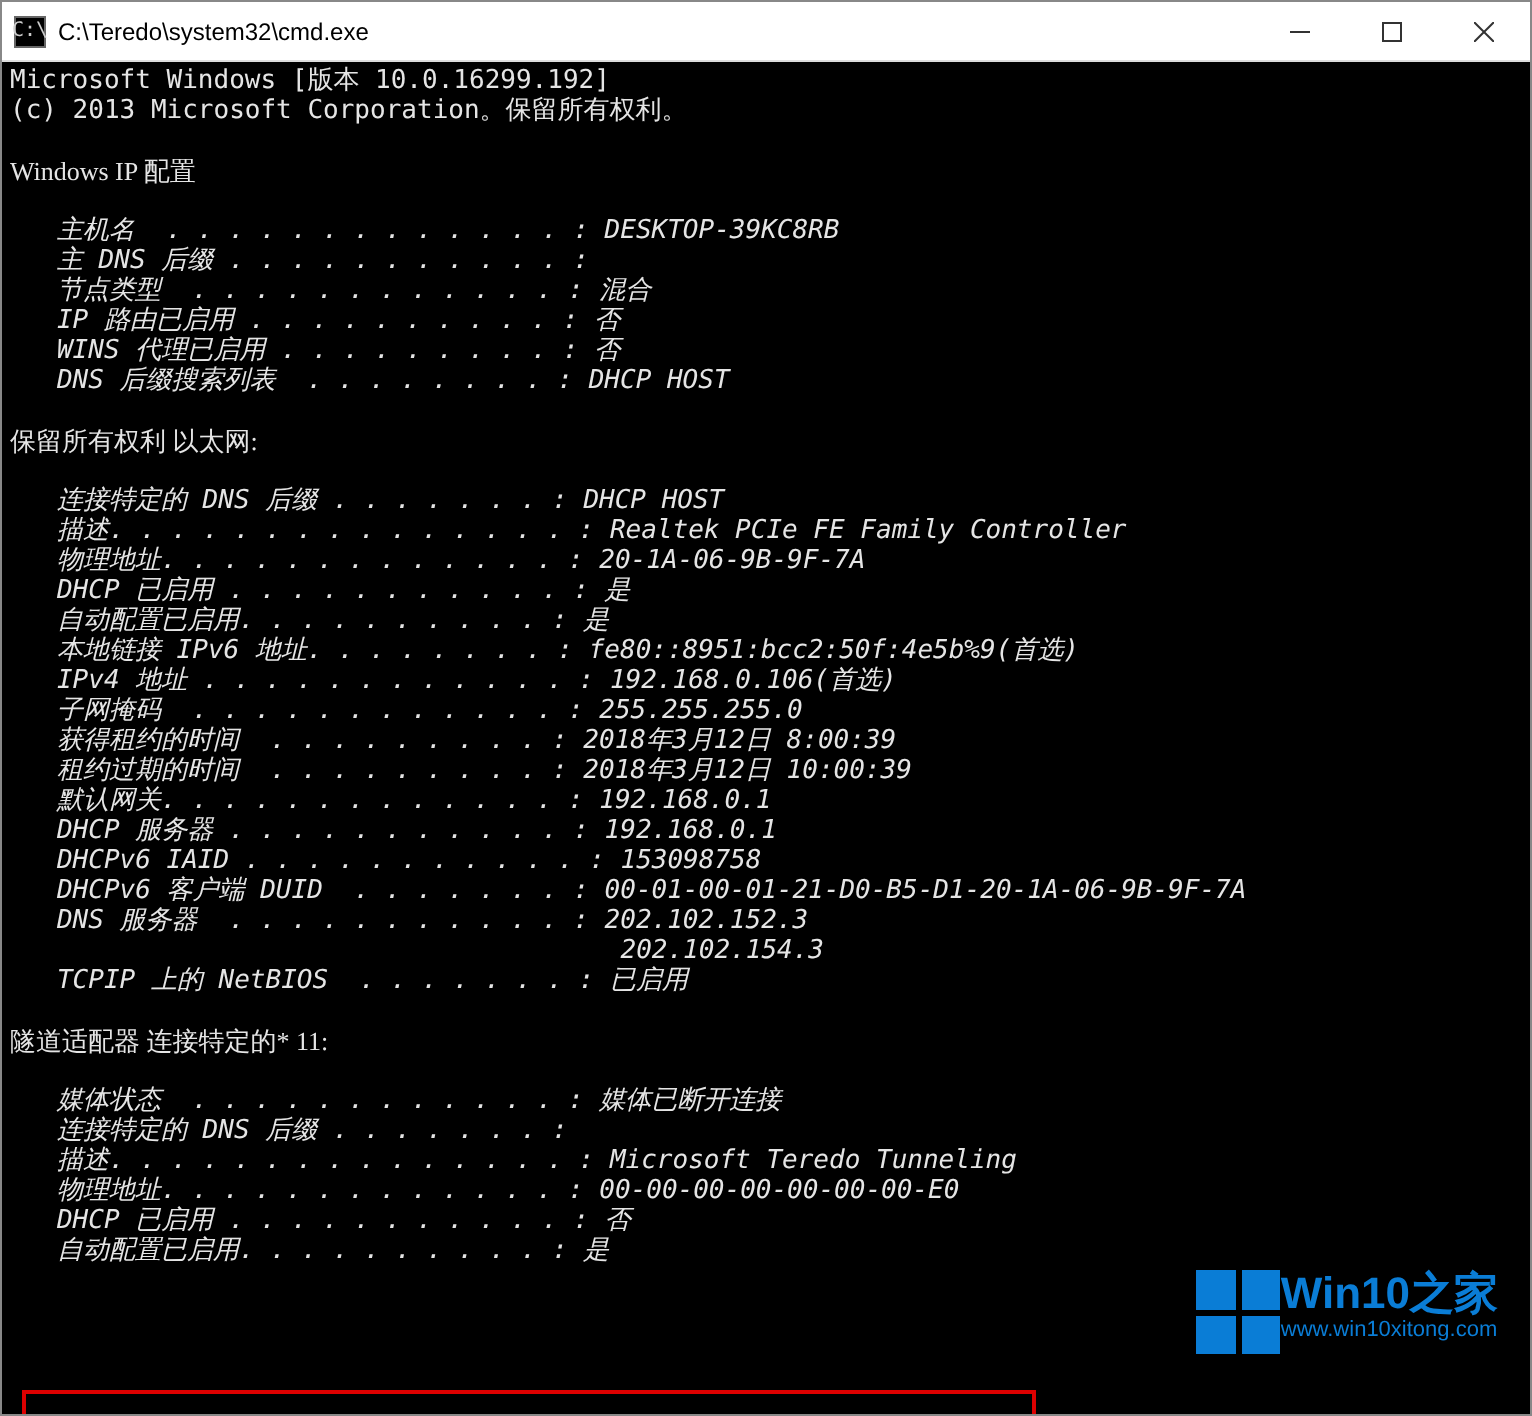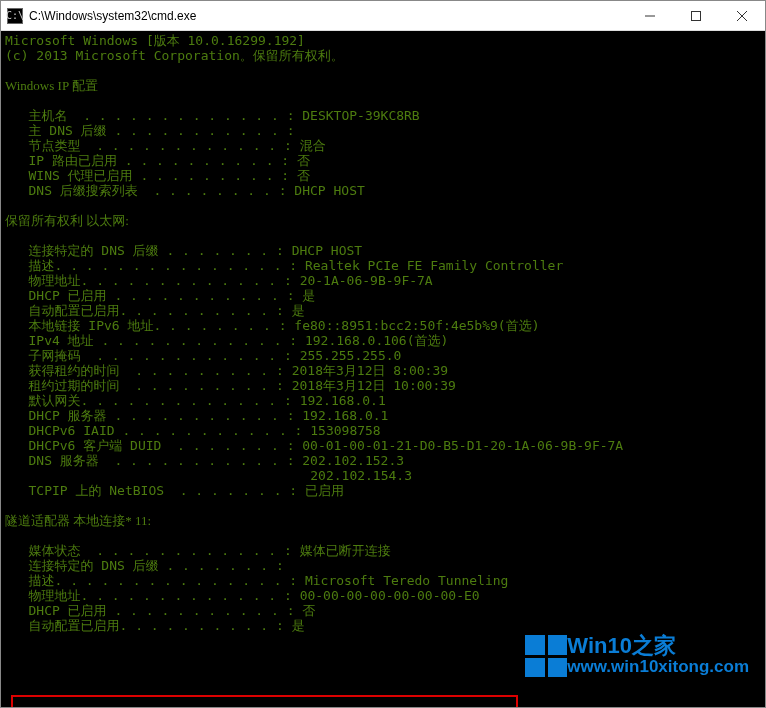--- a/index.html
+++ b/index.html
@@ -43,74 +43,74 @@
   }
   .titlebar-btn {
     width: 46px; height: 30px;
     display: flex; align-items: center; justify-content: center;
     font-size: 12px;
     color: #333;
   }
   .titlebar-btn svg { width: 10px; height: 10px; }
   .terminal {
     background: #000;
-    color: #4d7c0f;
+    color: #e5e5e5;
     font-family: "NSimSun", "SimSun", "Consolas", monospace;
     font-size: 13px;
     line-height: 15px;
     padding: 2px 4px;
     height: calc(100% - 30px);
     overflow: hidden;
     white-space: pre;
     position: relative;
   }
   .prompt-line { display: block; }
   .underline-red {
     text-decoration: underline;
     text-decoration-color: #d00;
     text-decoration-thickness: 1px;
   }
   .section-title { display: block; font-family: Liberation Serif, serif; }
-  .kv-line { display: block; }
+  .kv-line { display: block; font-style: italic; }
   .kv-label {}
   .kv-dots {}
   .kv-val {}
   .red-box {
     position: absolute;
     border: 2px solid #d00;
     pointer-events: none;
   }
   .watermark {
     position: absolute;
     right: 16px;
     bottom: 30px;
     display: flex;
-    align-items: flex-end;
+    align-items: flex-start;
     pointer-events: none;
   }
   .wm-logo {
     width: 42px; height: 42px;
     display: grid;
     grid-template-columns: 1fr 1fr;
     grid-template-rows: 1fr 1fr;
     gap: 3px;
   }
   .wm-logo div { background: #0a7dd6; }
   .wm-text { color: #0a7dd6; line-height: 1.1; }
   .wm-text .big { font-size: 22px; font-weight: bold; }
-  .wm-text .small { font-size: 17px; color: #0a7dd6; font-weight: bold; }
+  .wm-text .small { font-size: 11px; color: #0a7dd6; }
 </style>
 </head>
 <body>
 
 <div class="window">
 
   <div class="titlebar">
     <div class="titlebar-icon">C:\</div>
-    <div class="titlebar-title">C:\Windows\system32\cmd.exe</div>
+    <div class="titlebar-title">C:\Teredo\system32\cmd.exe</div>
     <div class="titlebar-btn">
       <svg viewBox="0 0 10 10">
           <line x1="0" y1="5" x2="10" y2="5" stroke="#333" stroke-width="1"></line>
         </svg>
     </div>
     <div class="titlebar-btn">
       <svg viewBox="0 0 10 10">
           <rect x="0.5" y="0.5" width="9" height="9" fill="none" stroke="#333" stroke-width="1"></rect>
         </svg>
     </div>
@@ -120,21 +120,21 @@
           <line x1="10" y1="0" x2="0" y2="10" stroke="#333" stroke-width="1"></line>
         </svg>
     </div>
   </div>
 
   <div class="terminal"><span class="prompt-line">Microsoft Windows [版本 10.0.16299.192]</span><span class="prompt-line">(c) 2013 Microsoft Corporation。保留所有权利。</span>
 <span class="section-title">Windows IP 配置</span>
 <span class="kv-line"><span class="kv-label">   主机名</span><span class="kv-dots">  . . . . . . . . . . . . . : </span><span class="kv-val">DESKTOP-39KC8RB</span></span><span class="kv-line"><span class="kv-label">   主 DNS 后缀</span><span class="kv-dots"> . . . . . . . . . . . : </span><span class="kv-val"></span></span><span class="kv-line"><span class="kv-label">   节点类型</span><span class="kv-dots">  . . . . . . . . . . . . : </span><span class="kv-val">混合</span></span><span class="kv-line"><span class="kv-label">   IP 路由已启用</span><span class="kv-dots"> . . . . . . . . . . : </span><span class="kv-val">否</span></span><span class="kv-line"><span class="kv-label">   WINS 代理已启用</span><span class="kv-dots"> . . . . . . . . . : </span><span class="kv-val">否</span></span><span class="kv-line"><span class="kv-label">   DNS 后缀搜索列表</span><span class="kv-dots">  . . . . . . . . : </span><span class="kv-val">DHCP HOST</span></span>
 <span class="section-title">保留所有权利 以太网:</span>
 <span class="kv-line"><span class="kv-label">   连接特定的 DNS 后缀</span><span class="kv-dots"> . . . . . . . : </span><span class="kv-val">DHCP HOST</span></span><span class="kv-line"><span class="kv-label">   描述</span><span class="kv-dots">. . . . . . . . . . . . . . . : </span><span class="kv-val">Realtek PCIe FE Family Controller</span></span><span class="kv-line"><span class="kv-label">   物理地址</span><span class="kv-dots">. . . . . . . . . . . . . : </span><span class="kv-val">20-1A-06-9B-9F-7A</span></span><span class="kv-line"><span class="kv-label">   DHCP 已启用</span><span class="kv-dots"> . . . . . . . . . . . : </span><span class="kv-val">是</span></span><span class="kv-line"><span class="kv-label">   自动配置已启用</span><span class="kv-dots">. . . . . . . . . . : </span><span class="kv-val">是</span></span><span class="kv-line"><span class="kv-label">   本地链接 IPv6 地址</span><span class="kv-dots">. . . . . . . . : </span><span class="kv-val">fe80::8951:bcc2:50f:4e5b%9(首选)</span></span><span class="kv-line"><span class="kv-label">   IPv4 地址</span><span class="kv-dots"> . . . . . . . . . . . . : </span><span class="kv-val">192.168.0.106(首选)</span></span><span class="kv-line"><span class="kv-label">   子网掩码</span><span class="kv-dots">  . . . . . . . . . . . . : </span><span class="kv-val">255.255.255.0</span></span><span class="kv-line"><span class="kv-label">   获得租约的时间</span><span class="kv-dots">  . . . . . . . . . : </span><span class="kv-val">2018年3月12日 8:00:39</span></span><span class="kv-line"><span class="kv-label">   租约过期的时间</span><span class="kv-dots">  . . . . . . . . . : </span><span class="kv-val">2018年3月12日 10:00:39</span></span><span class="kv-line"><span class="kv-label">   默认网关</span><span class="kv-dots">. . . . . . . . . . . . . : </span><span class="kv-val">192.168.0.1</span></span><span class="kv-line"><span class="kv-label">   DHCP 服务器</span><span class="kv-dots"> . . . . . . . . . . . : </span><span class="kv-val">192.168.0.1</span></span><span class="kv-line"><span class="kv-label">   DHCPv6 IAID</span><span class="kv-dots"> . . . . . . . . . . . : </span><span class="kv-val">153098758</span></span><span class="kv-line"><span class="kv-label">   DHCPv6 客户端 DUID</span><span class="kv-dots">  . . . . . . . : </span><span class="kv-val">00-01-00-01-21-D0-B5-D1-20-1A-06-9B-9F-7A</span></span><span class="kv-line"><span class="kv-label">   DNS 服务器</span><span class="kv-dots">  . . . . . . . . . . . : </span><span class="kv-val">202.102.152.3</span></span><span class="kv-line"><span class="kv-label"></span><span class="kv-dots">                                       </span><span class="kv-val">202.102.154.3</span></span><span class="kv-line"><span class="kv-label">   TCPIP 上的 NetBIOS</span><span class="kv-dots">  . . . . . . . : </span><span class="kv-val">已启用</span></span>
-<span class="section-title">隧道适配器 本地连接* 11:</span>
+<span class="section-title">隧道适配器 连接特定的* 11:</span>
 <span class="kv-line"><span class="kv-label">   媒体状态</span><span class="kv-dots">  . . . . . . . . . . . . : </span><span class="kv-val">媒体已断开连接</span></span><span class="kv-line"><span class="kv-label">   连接特定的 DNS 后缀</span><span class="kv-dots"> . . . . . . . : </span><span class="kv-val"></span></span><span class="kv-line"><span class="kv-label">   描述</span><span class="kv-dots">. . . . . . . . . . . . . . . : </span><span class="kv-val">Microsoft Teredo Tunneling</span></span><span class="kv-line"><span class="kv-label">   物理地址</span><span class="kv-dots">. . . . . . . . . . . . . : </span><span class="kv-val">00-00-00-00-00-00-00-E0</span></span><span class="kv-line"><span class="kv-label">   DHCP 已启用</span><span class="kv-dots"> . . . . . . . . . . . : </span><span class="kv-val">否</span></span><span class="kv-line"><span class="kv-label">   自动配置已启用</span><span class="kv-dots">. . . . . . . . . . : </span><span class="kv-val">是</span></span>
     <div class="red-box" style="top:664px;left:10px;width:507px;height:17px;"></div>
   </div>
 
   <div class="watermark">
     <div class="wm-logo">
       <div></div>
         <div></div>
         <div></div>
         <div></div>

